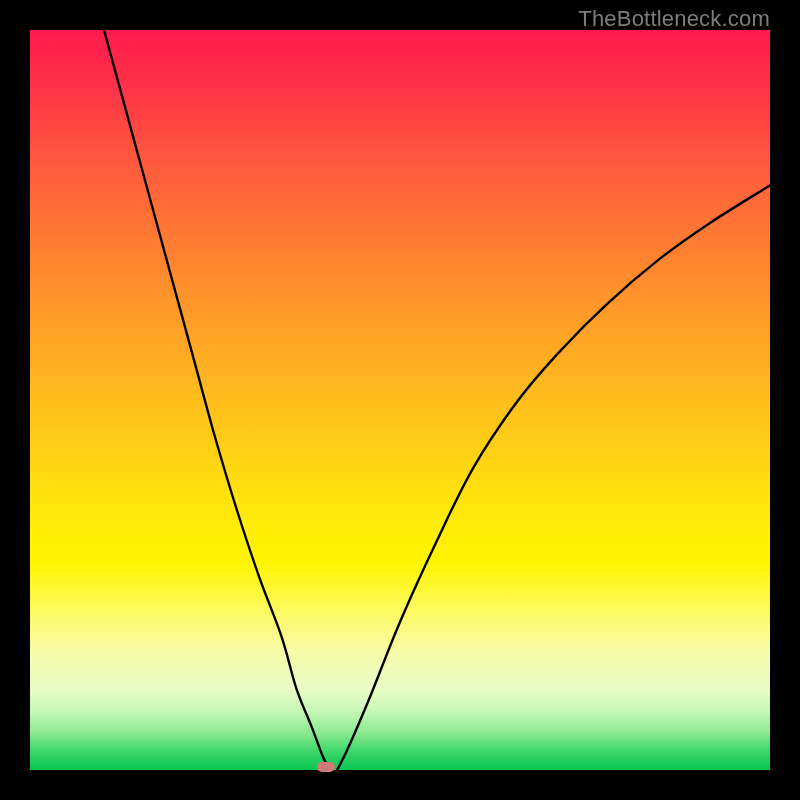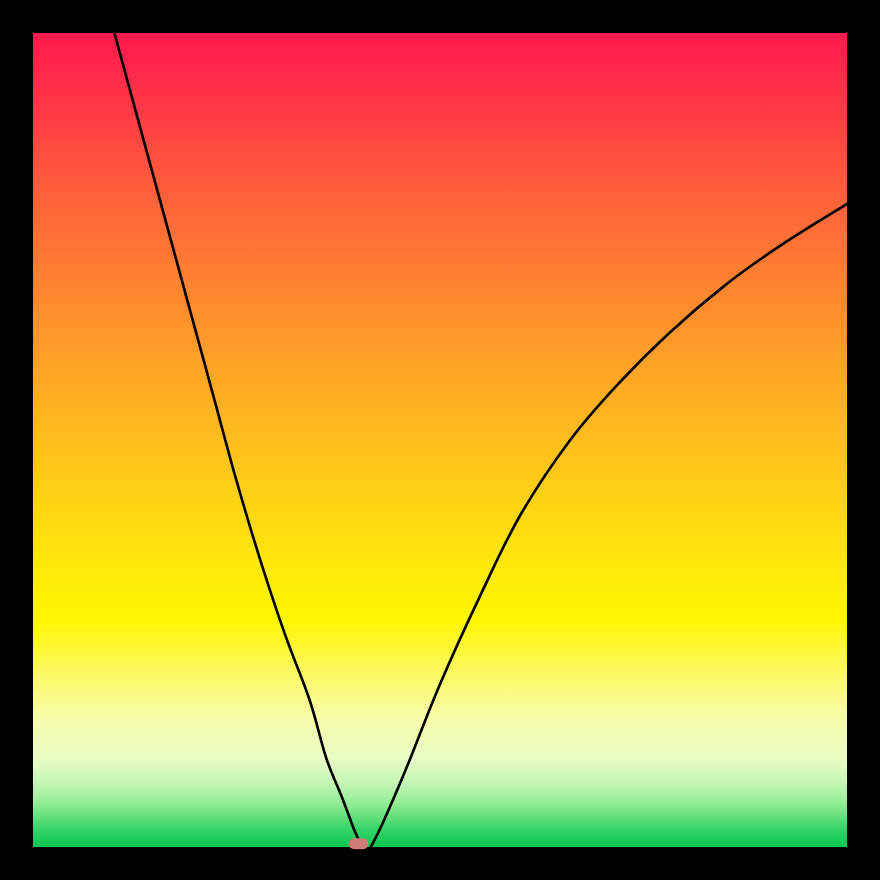--- a/index.html
+++ b/index.html
@@ -65,20 +65,21 @@
     left: 0;
     top: 0;
     width: 740px;
     height: 740px;
   }
 </style>
 </head>
 <body>
 
 <div class="frame">
+  <div class="watermark">TheBottleneck.com</div>
 
   <div class="plot-area">
     <svg class="curve" viewBox="0 0 740 740" preserveAspectRatio="none">
       <path id="left-path" fill="none" stroke="#000" stroke-width="2.4" stroke-linecap="round" d="M 74.0 0.0 C 78.0 14.7, 88.2 52.1, 96.2 81.4 C 104.2 110.7, 110.4 133.5, 118.4 162.8 C 126.4 192.1, 132.6 214.9, 140.6 244.2 C 148.6 273.5, 154.8 296.3, 162.8 325.6 C 170.8 354.9, 177.0 379.0, 185.0 407.0 C 193.0 435.0, 199.2 455.7, 207.2 481.0 C 215.2 506.3, 221.4 525.0, 229.4 547.6 C 237.4 570.2, 244.9 586.8, 251.6 606.8 C 258.3 626.8, 261.1 642.6, 266.4 658.6 C 271.7 674.6, 276.5 683.6, 281.2 695.6 C 285.9 707.6, 289.0 717.2, 292.3 725.2 C 295.6 733.2, 298.4 737.3, 299.7 740.0"></path>
       <path id="right-path" fill="none" stroke="#000" stroke-width="2.4" stroke-linecap="round" d="M 307.1 740.0 C 309.1 736.0, 312.2 731.1, 318.2 717.8 C 324.2 704.5, 331.1 688.6, 340.4 666.0 C 349.7 643.4, 358.0 620.0, 370.0 592.0 C 382.0 564.0, 393.7 538.6, 407.0 510.6 C 420.3 482.6, 429.3 461.9, 444.0 436.6 C 458.7 411.3, 472.4 391.3, 488.4 370.0 C 504.4 348.7, 516.8 335.5, 532.8 318.2 C 548.8 300.9, 559.9 289.8, 577.2 273.8 C 594.5 257.8, 610.4 244.1, 629.0 229.4 C 647.6 214.7, 660.8 205.7, 680.8 192.4 C 700.8 179.1, 729.3 162.1, 740.0 155.4"></path>
     </svg>
     <div id="marker" class="marker" style="left: 287px; top: 732px; background: rgb(207, 122, 116);"></div>
   </div>
 </div>
 

